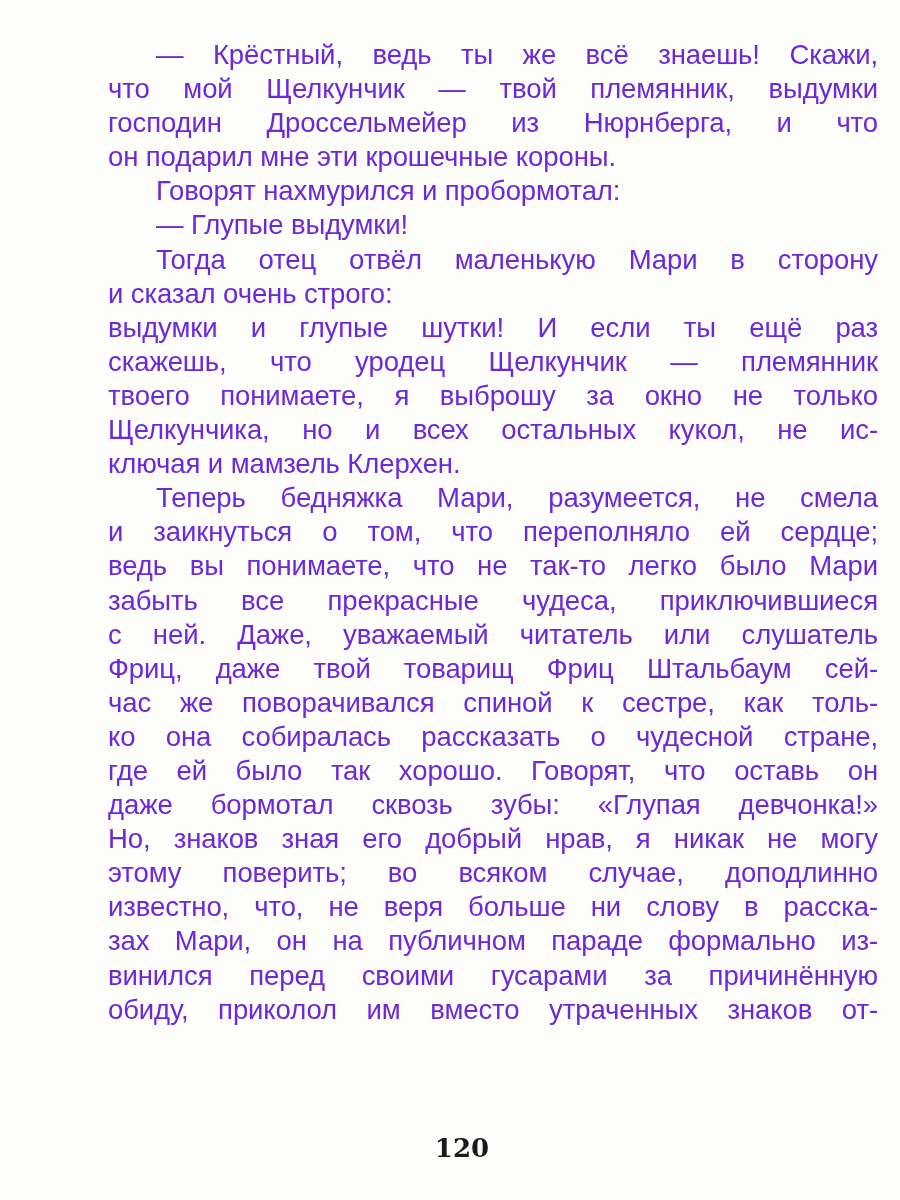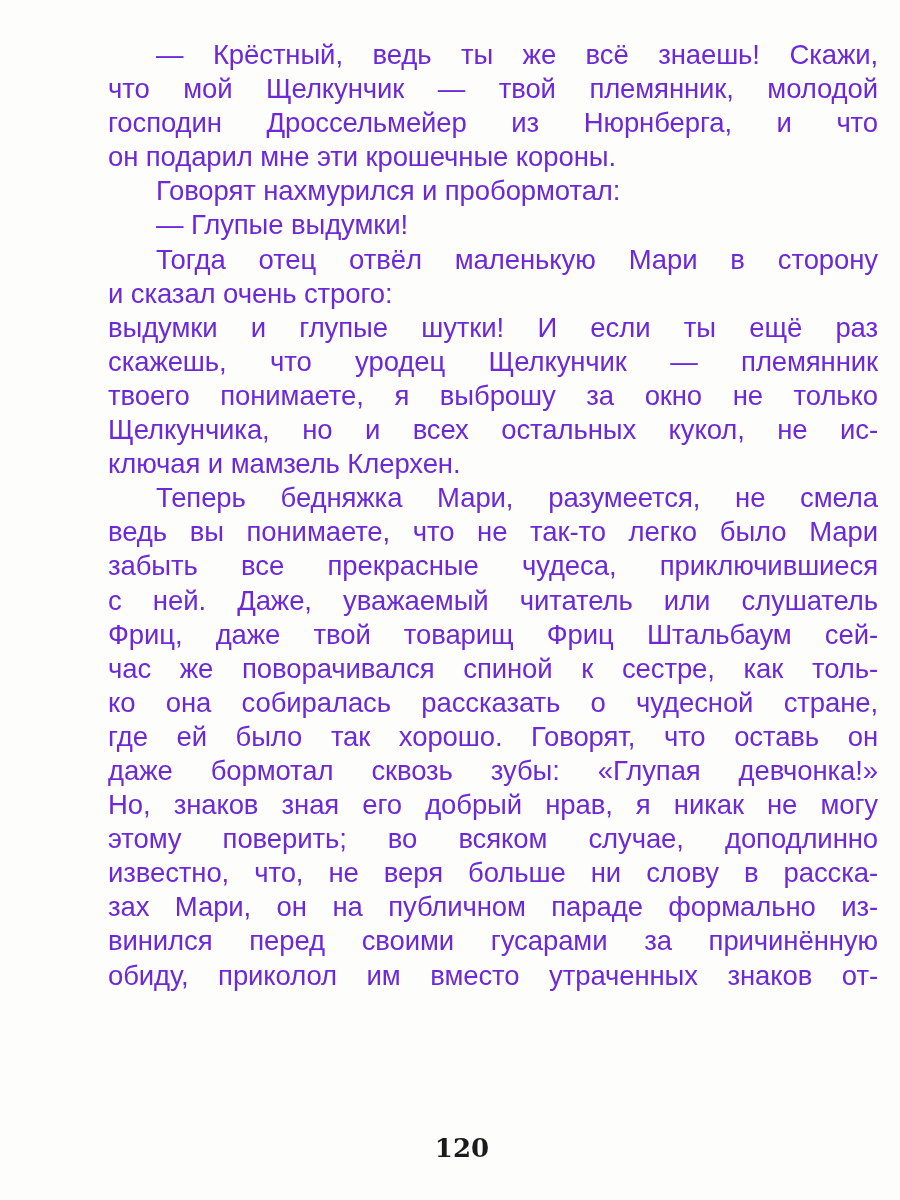--- a/index.html
+++ b/index.html
@@ -49,33 +49,34 @@
       font-weight: bold;
       font-size: 26px;
       color: #1a1a1a;
     }
   </style>
 </head>
 <body>
 
 <div class="page" id="text-block">
     <span class="line indent">— Крёстный, ведь ты же всё знаешь! Скажи,</span>
-    <span class="line">что мой Щелкунчик — твой племянник, молодой</span>
+    <span class="line">что мой Щелкунчик — твой племянник, выдумки</span>
     <span class="line">господин Дроссельмейер из Нюрнберга, и что</span>
     <span class="line end">он подарил мне эти крошечные короны.</span>
     <span class="line indent end">Говорят нахмурился и пробормотал:</span>
     <span class="line indent end">— Глупые выдумки!</span>
     <span class="line indent">Тогда отец отвёл маленькую Мари в сторону</span>
     <span class="line end">и сказал очень строго:</span>
     <span class="line">выдумки и глупые шутки! И если ты ещё раз</span>
     <span class="line">скажешь, что уродец Щелкунчик — племянник</span>
     <span class="line">твоего понимаете, я выброшу за окно не только</span>
     <span class="line">Щелкунчика, но и всех остальных кукол, не ис-</span>
     <span class="line end">ключая и мамзель Клерхен.</span>
     <span class="line indent">Теперь бедняжка Мари, разумеется, не смела</span>
+    <span class="line">и заикнуться о том, что переполняло ей сердце;</span>
     <span class="line">ведь вы понимаете, что не так-то легко было Мари</span>
     <span class="line">забыть все прекрасные чудеса, приключившиеся</span>
     <span class="line">с ней. Даже, уважаемый читатель или слушатель</span>
     <span class="line">Фриц, даже твой товарищ Фриц Штальбаум сей-</span>
     <span class="line">час же поворачивался спиной к сестре, как толь-</span>
     <span class="line">ко она собиралась рассказать о чудесной стране,</span>
     <span class="line">где ей было так хорошо. Говорят, что оставь он</span>
     <span class="line">даже бормотал сквозь зубы: «Глупая девчонка!»</span>
     <span class="line">Но, знаков зная его добрый нрав, я никак не могу</span>
     <span class="line">этому поверить; во всяком случае, доподлинно</span>

